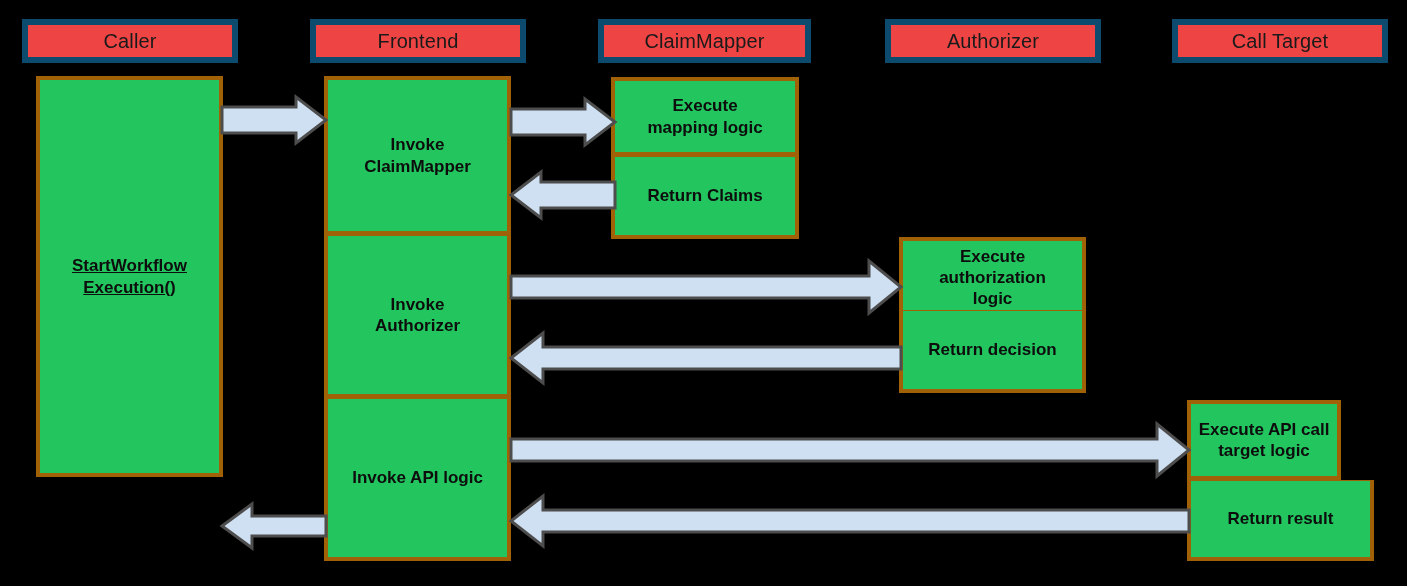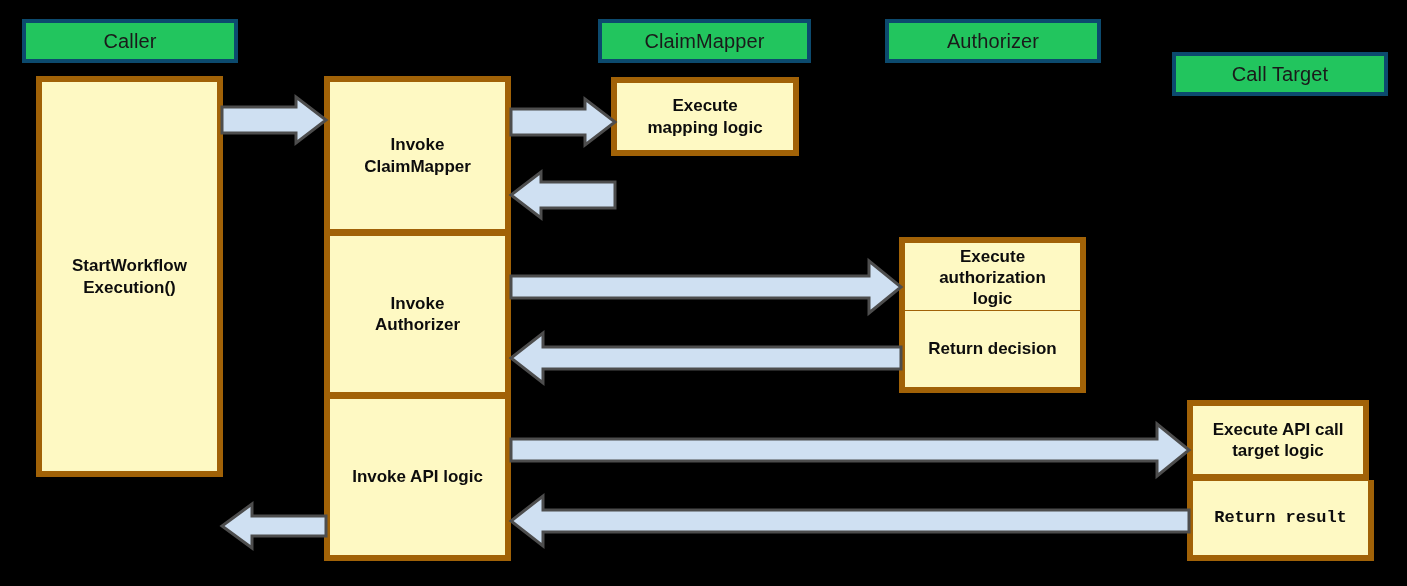--- a/index.html
+++ b/index.html
@@ -7,36 +7,36 @@
     position:relative;
     width:1407px;
     height:586px;
     background:#000000;
     overflow:hidden;
     font-family:"Liberation Sans", sans-serif;
   }
   
   .participant{
     position:absolute;
-    background:#22c55e;
-    border:4px solid #0c4a6e;
+    background:#ef4444;
+    border:6px solid #0c4a6e;
     box-sizing:border-box;
     display:flex;
     align-items:center;
     justify-content:center;
     color:#1a1a1a;
     font-size:20px;
     font-weight:400;
     letter-spacing:.1px;
   }
   
   .actbox{
     position:absolute;
-    background:#fef9c3;
-    border:6px solid #a16207;
+    background:#22c55e;
+    border:4px solid #a16207;
     box-sizing:border-box;
     display:flex;
     align-items:center;
     justify-content:center;
     text-align:center;
     color:#0d0d0d;
     font-size:17px;
     font-weight:700;
     line-height:1.25;
     padding:2px 6px;
@@ -50,69 +50,75 @@
 </style>
 </head>
 <body>
 
 <div id="stage">
 
   <div class="participant" style="left:22px;top:19px;width:216px;height:44px;">
     <span>Caller</span>
   </div>
 
+  <div class="participant" style="left:310px;top:19px;width:216px;height:44px;">
+    <span>Frontend</span>
+  </div>
 
   <div class="participant" style="left:598px;top:19px;width:213px;height:44px;">
     <span>ClaimMapper</span>
   </div>
 
   <div class="participant" style="left:885px;top:19px;width:216px;height:44px;">
     <span>Authorizer</span>
   </div>
 
-  <div class="participant" style="left:1172px;top:19px;width:216px;height:44px;margin-top:33px;">
+  <div class="participant" style="left:1172px;top:19px;width:216px;height:44px;">
     <span>Call Target</span>
   </div>
 
-  <div class="actbox" style="left:36px;top:76px;width:187px;height:401px;">
+  <div class="actbox" style="left:36px;top:76px;width:187px;height:401px;text-decoration:underline;">
     <span class="lbl">StartWorkflow
 Execution()</span>
   </div>
 
   <div class="actbox" style="left:324px;top:76px;width:187px;height:159px;">
     <span class="lbl">Invoke
 ClaimMapper</span>
   </div>
   <div class="actbox stacked" style="left:324px;top:235px;width:187px;height:163px;">
     <span class="lbl">Invoke
 Authorizer</span>
   </div>
   <div class="actbox stacked" style="left:324px;top:398px;width:187px;height:163px;">
     <span class="lbl">Invoke API logic</span>
   </div>
 
   <div class="actbox" style="left:611px;top:77px;width:188px;height:79px;">
     <span class="lbl">Execute
 mapping logic</span>
   </div>
+  <div class="actbox stacked" style="left:611px;top:156px;width:188px;height:83px;">
+    <span class="lbl">Return Claims</span>
+  </div>
 
   <div class="actbox" style="left:899px;top:237px;width:187px;height:81px;">
     <span class="lbl">Execute
 authorization
 logic</span>
   </div>
   <div class="actbox stacked" style="left:899px;top:310px;width:187px;height:83px;">
     <span class="lbl">Return decision</span>
   </div>
 
-  <div class="actbox" style="left:1187px;top:400px;width:182px;height:80px;">
+  <div class="actbox" style="left:1187px;top:400px;width:154px;height:80px;">
     <span class="lbl">Execute API call
 target logic</span>
   </div>
-  <div class="actbox stacked" style="left:1187px;top:480px;width:187px;height:81px;font-family:Liberation Mono, monospace;">
+  <div class="actbox stacked" style="left:1187px;top:480px;width:187px;height:81px;">
     <span class="lbl">Return result</span>
   </div>
 
   <div class="arrow" style="left:222px;top:97px;width:104px;height:46px;">
     <svg width="104" height="46" viewBox="0 0 104 46">
       <polygon points="0,10 74,10 74,0 104,23 74,46 74,36 0,36" fill="#cfe0f2" stroke="#4d4d4d" stroke-width="3" stroke-linejoin="miter"></polygon>
     </svg>
   </div>
 
   <div class="arrow" style="left:511px;top:99px;width:104px;height:46px;">

